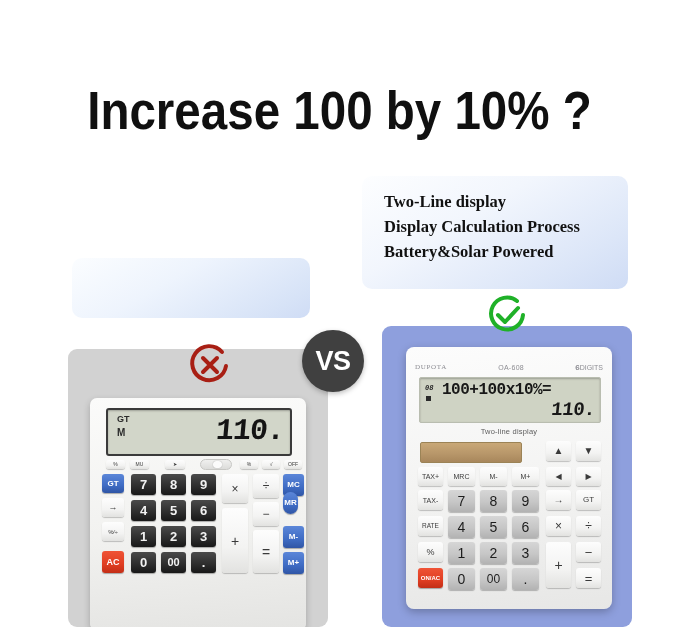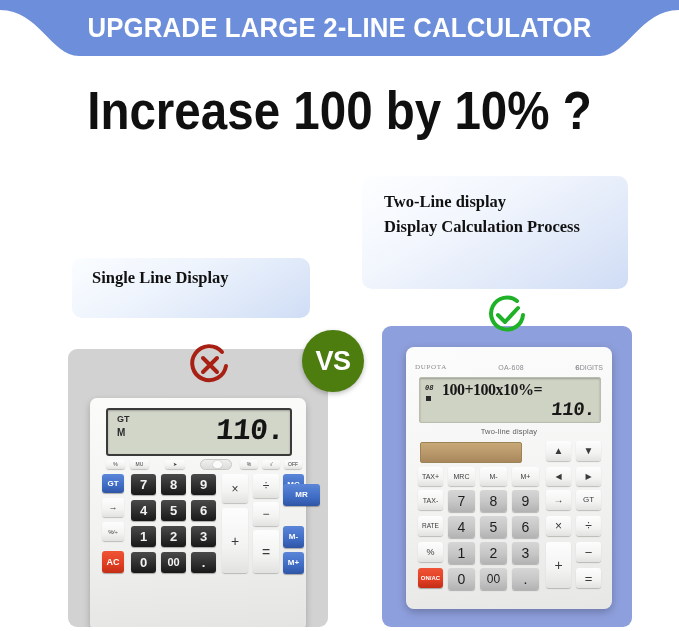--- a/index.html
+++ b/index.html
@@ -93,21 +93,21 @@
   #lcd-right{left:13px;top:30px;width:180px;height:44px;}
   #lcd-right .ind{
     position:absolute;left:5px;top:6px;color:#2a2a2a;
     font-size:7px;font-family:"Liberation Mono",monospace;font-style:italic;font-weight:bold;
   }
   #lcd-right .memflag{
     position:absolute;left:6px;top:18px;width:5px;height:5px;background:#2a2a2a;
   }
   #lcd-right .line1{
     position:absolute;left:22px;top:3px;right:6px;text-align:left;
-    font-family:Liberation Serif, serif;font-weight:bold;
+    font-family:Liberation Mono, monospace;font-weight:bold;
     font-size:16px;color:#181818;letter-spacing:-.5px;
   }
   #lcd-right .line2{
     position:absolute;left:22px;top:21px;right:5px;text-align:right;
     font-family:"Liberation Mono",monospace;font-weight:bold;
     font-size:19px;color:#181818;letter-spacing:-.5px;
     transform:skewX(-6deg);
   }
   .twoline-label{
     position:absolute;left:0;top:80px;width:206px;text-align:center;
@@ -164,49 +164,43 @@
     background:linear-gradient(180deg,#f0f0ef 0%,#dcdcda 100%);
     border:1px solid #c7c7c4;border-radius:6px;
   }
   .k-switch .nub{width:9px;height:7px;background:#fbfbfb;border-radius:3px;margin-right:9px;
                  box-shadow:0 0 1px rgba(0,0,0,.4);}
 
   
   .badge{position:absolute;}
   #badge-vs{
     left:302px;top:330px;width:62px;height:62px;border-radius:50%;
-    background:#4d7c0f;display:flex;align-items:center;justify-content:center;
+    background:#404040;display:flex;align-items:center;justify-content:center;
     color:#fff;font-weight:bold;font-size:27px;letter-spacing:-.5px;
     box-shadow:0 2px 5px rgba(0,0,0,.25);
     font-family:"Liberation Sans",sans-serif;
   }
   #badge-x{left:186px;top:341px;width:48px;height:48px;}
   #badge-check{left:484px;top:292px;width:46px;height:46px;}
 </style>
 </head>
 <body>
 
 <div class="stage">
 
-  <div class="banner-wrap">
-    <svg viewBox="0 0 679 62" preserveAspectRatio="none">
-      <path d="M0,0 L679,0 L679,10 C640,10 628,56 600,56 L79,56 C51,56 39,10 0,10 Z" fill="#6d8fdb"></path>
-    </svg>
-    <div class="banner-text">UPGRADE LARGE 2-LINE CALCULATOR</div>
-  </div>
 
   <div class="headline">Increase 100 by 10% ?</div>
 
   <div class="callout" id="callout-right">
     <div class="ln">Two-Line display</div>
     <div class="ln">Display Calculation Process</div>
+    <div class="ln">Battery&amp;Solar Powered</div>
   </div>
 
   <div class="callout" id="callout-left">
-    <div class="ln">Single Line Display</div>
   </div>
 
   <div class="panel" id="panel-left">
     <div class="calc" id="calc-left">
 
       <div class="lcd" id="lcd-left">
         <div class="gt">GT</div>
         <div class="m">M</div>
         <div class="val">110.</div>
       </div>
@@ -241,21 +235,21 @@
         <div class="key k-black" style="left:71px;top:154px;width:25px;height:21px;font-size:11px;font-weight:bold;">00</div>
         <div class="key k-black" style="left:101px;top:154px;width:25px;height:21px;font-size:13px;font-weight:bold;">.</div>
 
         <div class="key k-white" style="left:132px;top:76px;width:26px;height:29px;font-size:12px;">×</div>
         <div class="key k-white" style="left:163px;top:76px;width:26px;height:24px;font-size:12px;">÷</div>
         <div class="key k-white" style="left:163px;top:104px;width:26px;height:24px;font-size:12px;">−</div>
         <div class="key k-white" style="left:132px;top:110px;width:26px;height:65px;font-size:14px;">+</div>
         <div class="key k-white" style="left:163px;top:132px;width:26px;height:43px;font-size:14px;">=</div>
 
         <div class="key k-blue" style="left:193px;top:76px;width:21px;height:22px;font-size:8px;font-weight:bold;">MC</div>
-        <div class="key k-blue" style="left:193px;top:86px;width:37px;height:22px;font-size:8px;font-weight:bold;">MR</div>
+        <div class="key k-blue" style="left:193px;top:94px;width:15px;height:22px;font-size:8px;font-weight:bold;border-radius:10px;">MR</div>
         <div class="key k-blue" style="left:193px;top:128px;width:21px;height:22px;font-size:8px;font-weight:bold;">M-</div>
         <div class="key k-blue" style="left:193px;top:154px;width:21px;height:22px;font-size:8px;font-weight:bold;">M+</div>
       </div>
     </div>
   </div>
 
   <div class="panel" id="panel-right">
     <div class="calc" id="calc-right">
 
       <div class="brandrow">

